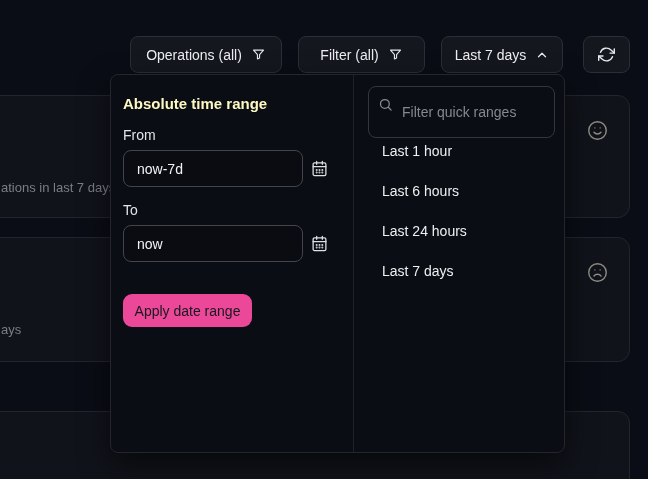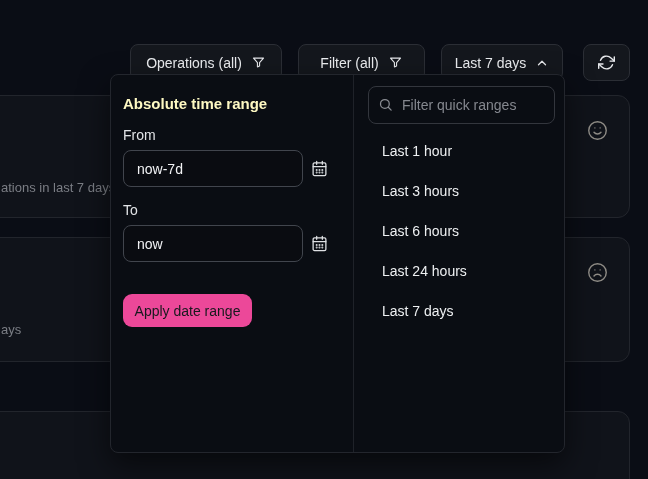--- a/index.html
+++ b/index.html
@@ -21,21 +21,21 @@
   #bg-card-3 { top:411px; height:95px; }
   .bg-caption { position:absolute; color:#7b7e85; font-size:13px; white-space:nowrap; }
   #bg-caption-1 { left:1px; top:180px; }
   #bg-caption-2 { left:1px; top:322px; }
   .face-icon { position:absolute; left:587px; width:21px; height:21px; color:#8f8c86; }
   #smiley { top:120px; }
   #frowny { top:262px; }
 
   
   .tb-btn {
-    position:absolute; top:44px; height:37px;
+    position:absolute; top:36px; height:37px;
     background:#14171d; border:1px solid #2b2e35; border-radius:8px;
     display:flex; align-items:center; justify-content:center; gap:9px;
     color:#eceef1; font-size:14px; cursor:pointer;
   }
   #btn-operations { left:130px; width:152px; }
   #btn-clients    { left:298px; width:127px; }
   #btn-timerange  { left:441px; width:122px; }
   #btn-refresh    { left:583px; width:47px; }
   .tb-icon { display:block; color:#e6e8eb; }
 
@@ -60,21 +60,21 @@
   }
   .cal-icon { color:#dfe1e4; display:block; }
   .apply-btn {
     margin-top:17px; width:129px; height:33px;
     background:#ec4899; color:#17191d; border:none; border-radius:9px;
     font-size:14px; font-family:inherit; cursor:pointer;
   }
 
   .search-wrap { position:relative; margin:11px 9px 0 14px; height:38px; }
   .search-input {
-    width:100%; height:38px; background:transparent;
+    width:100%; height:52px; background:transparent;
     border:1px solid #33363d; border-radius:8px;
     color:#f2f3f5; font-size:14px; padding:0 10px 0 33px;
     font-family:inherit; outline:none;
   }
   .search-input::placeholder { color:#85888f; }
   .search-icon { position:absolute; left:10px; top:11px; color:#8a8d93; }
 
   .quick-list { margin-top:7px; }
   .quick-item {
     height:40px; display:flex; align-items:center; padding-left:28px;
@@ -177,19 +177,18 @@
   <div class="panel-right">
     <div class="search-wrap">
       <svg class="search-icon" width="15" height="15" viewBox="0 0 24 24" fill="none" stroke="currentColor" stroke-width="2" stroke-linecap="round">
           <circle cx="11" cy="11" r="7"></circle>
           <line x1="16.5" y1="16.5" x2="21" y2="21"></line>
         </svg>
       <input class="search-input" type="text" placeholder="Filter quick ranges" style="">
     </div>
     <div class="quick-list">
       <div class="quick-item">Last 1 hour</div>
-      <div class="quick-item">Last 3 hours</div>
       <div class="quick-item">Last 6 hours</div>
       <div class="quick-item">Last 24 hours</div>
       <div class="quick-item">Last 7 days</div>
     </div>
   </div>
 </div>
 
 </body></html>

